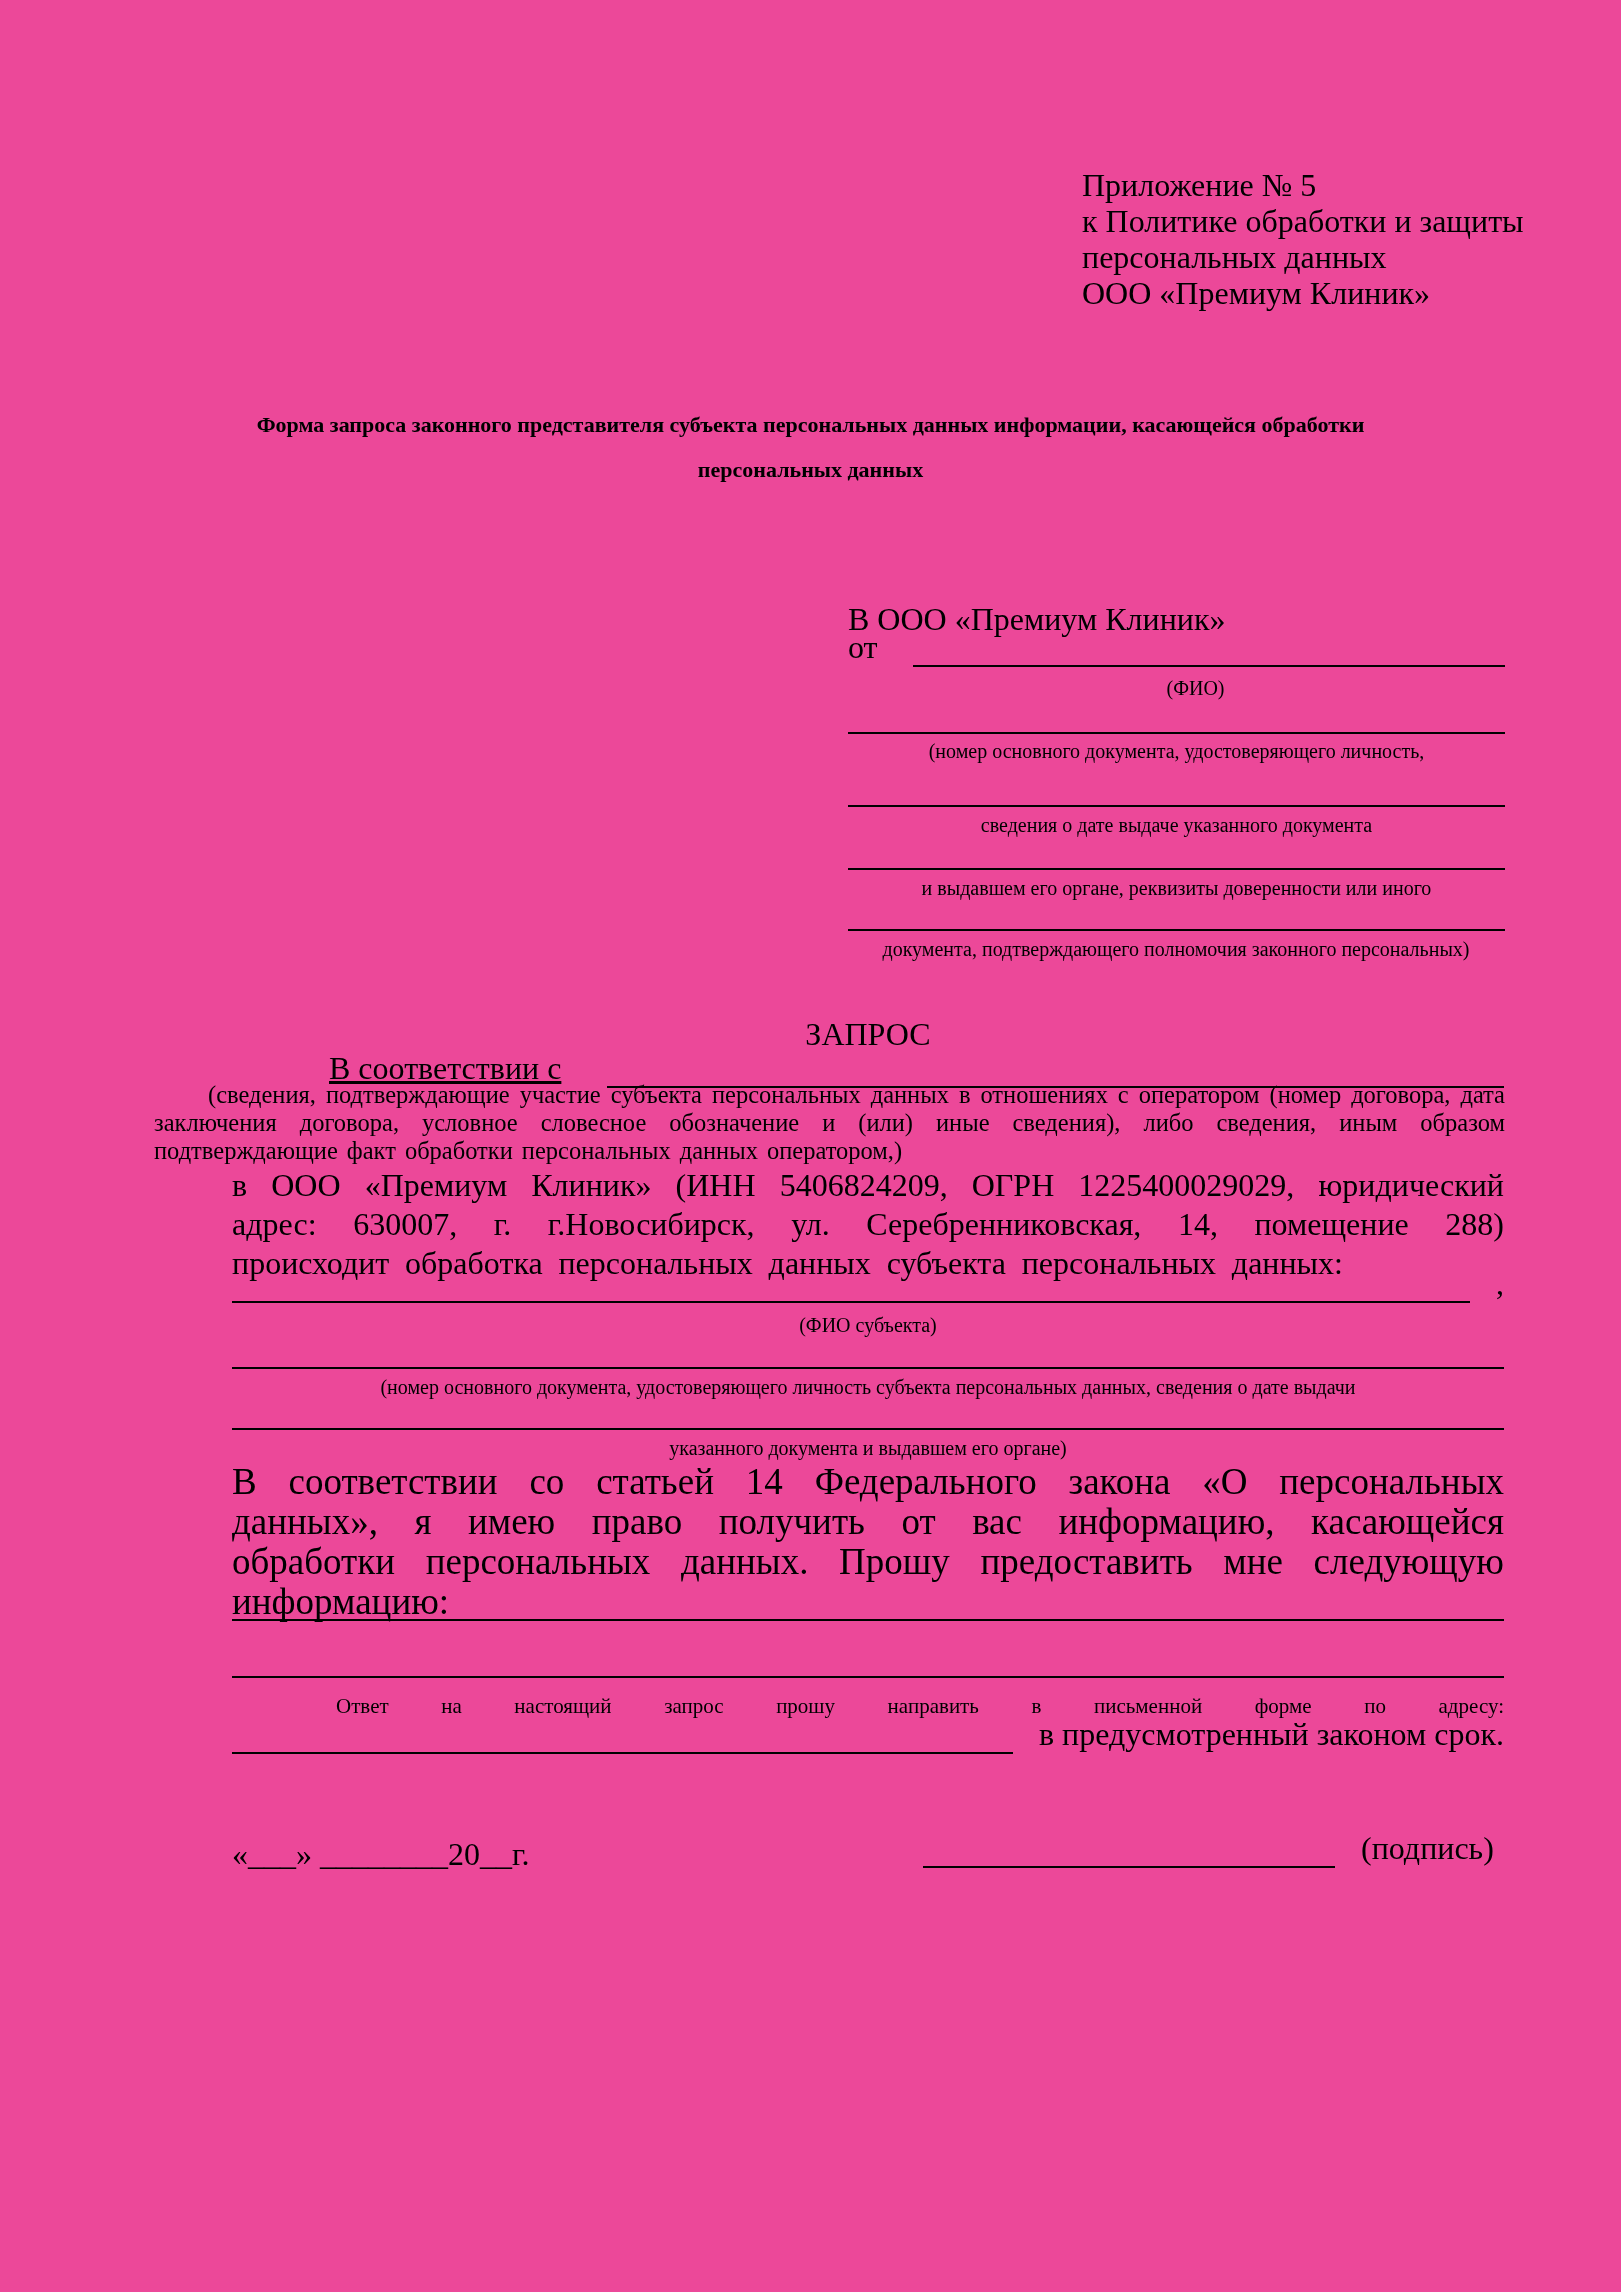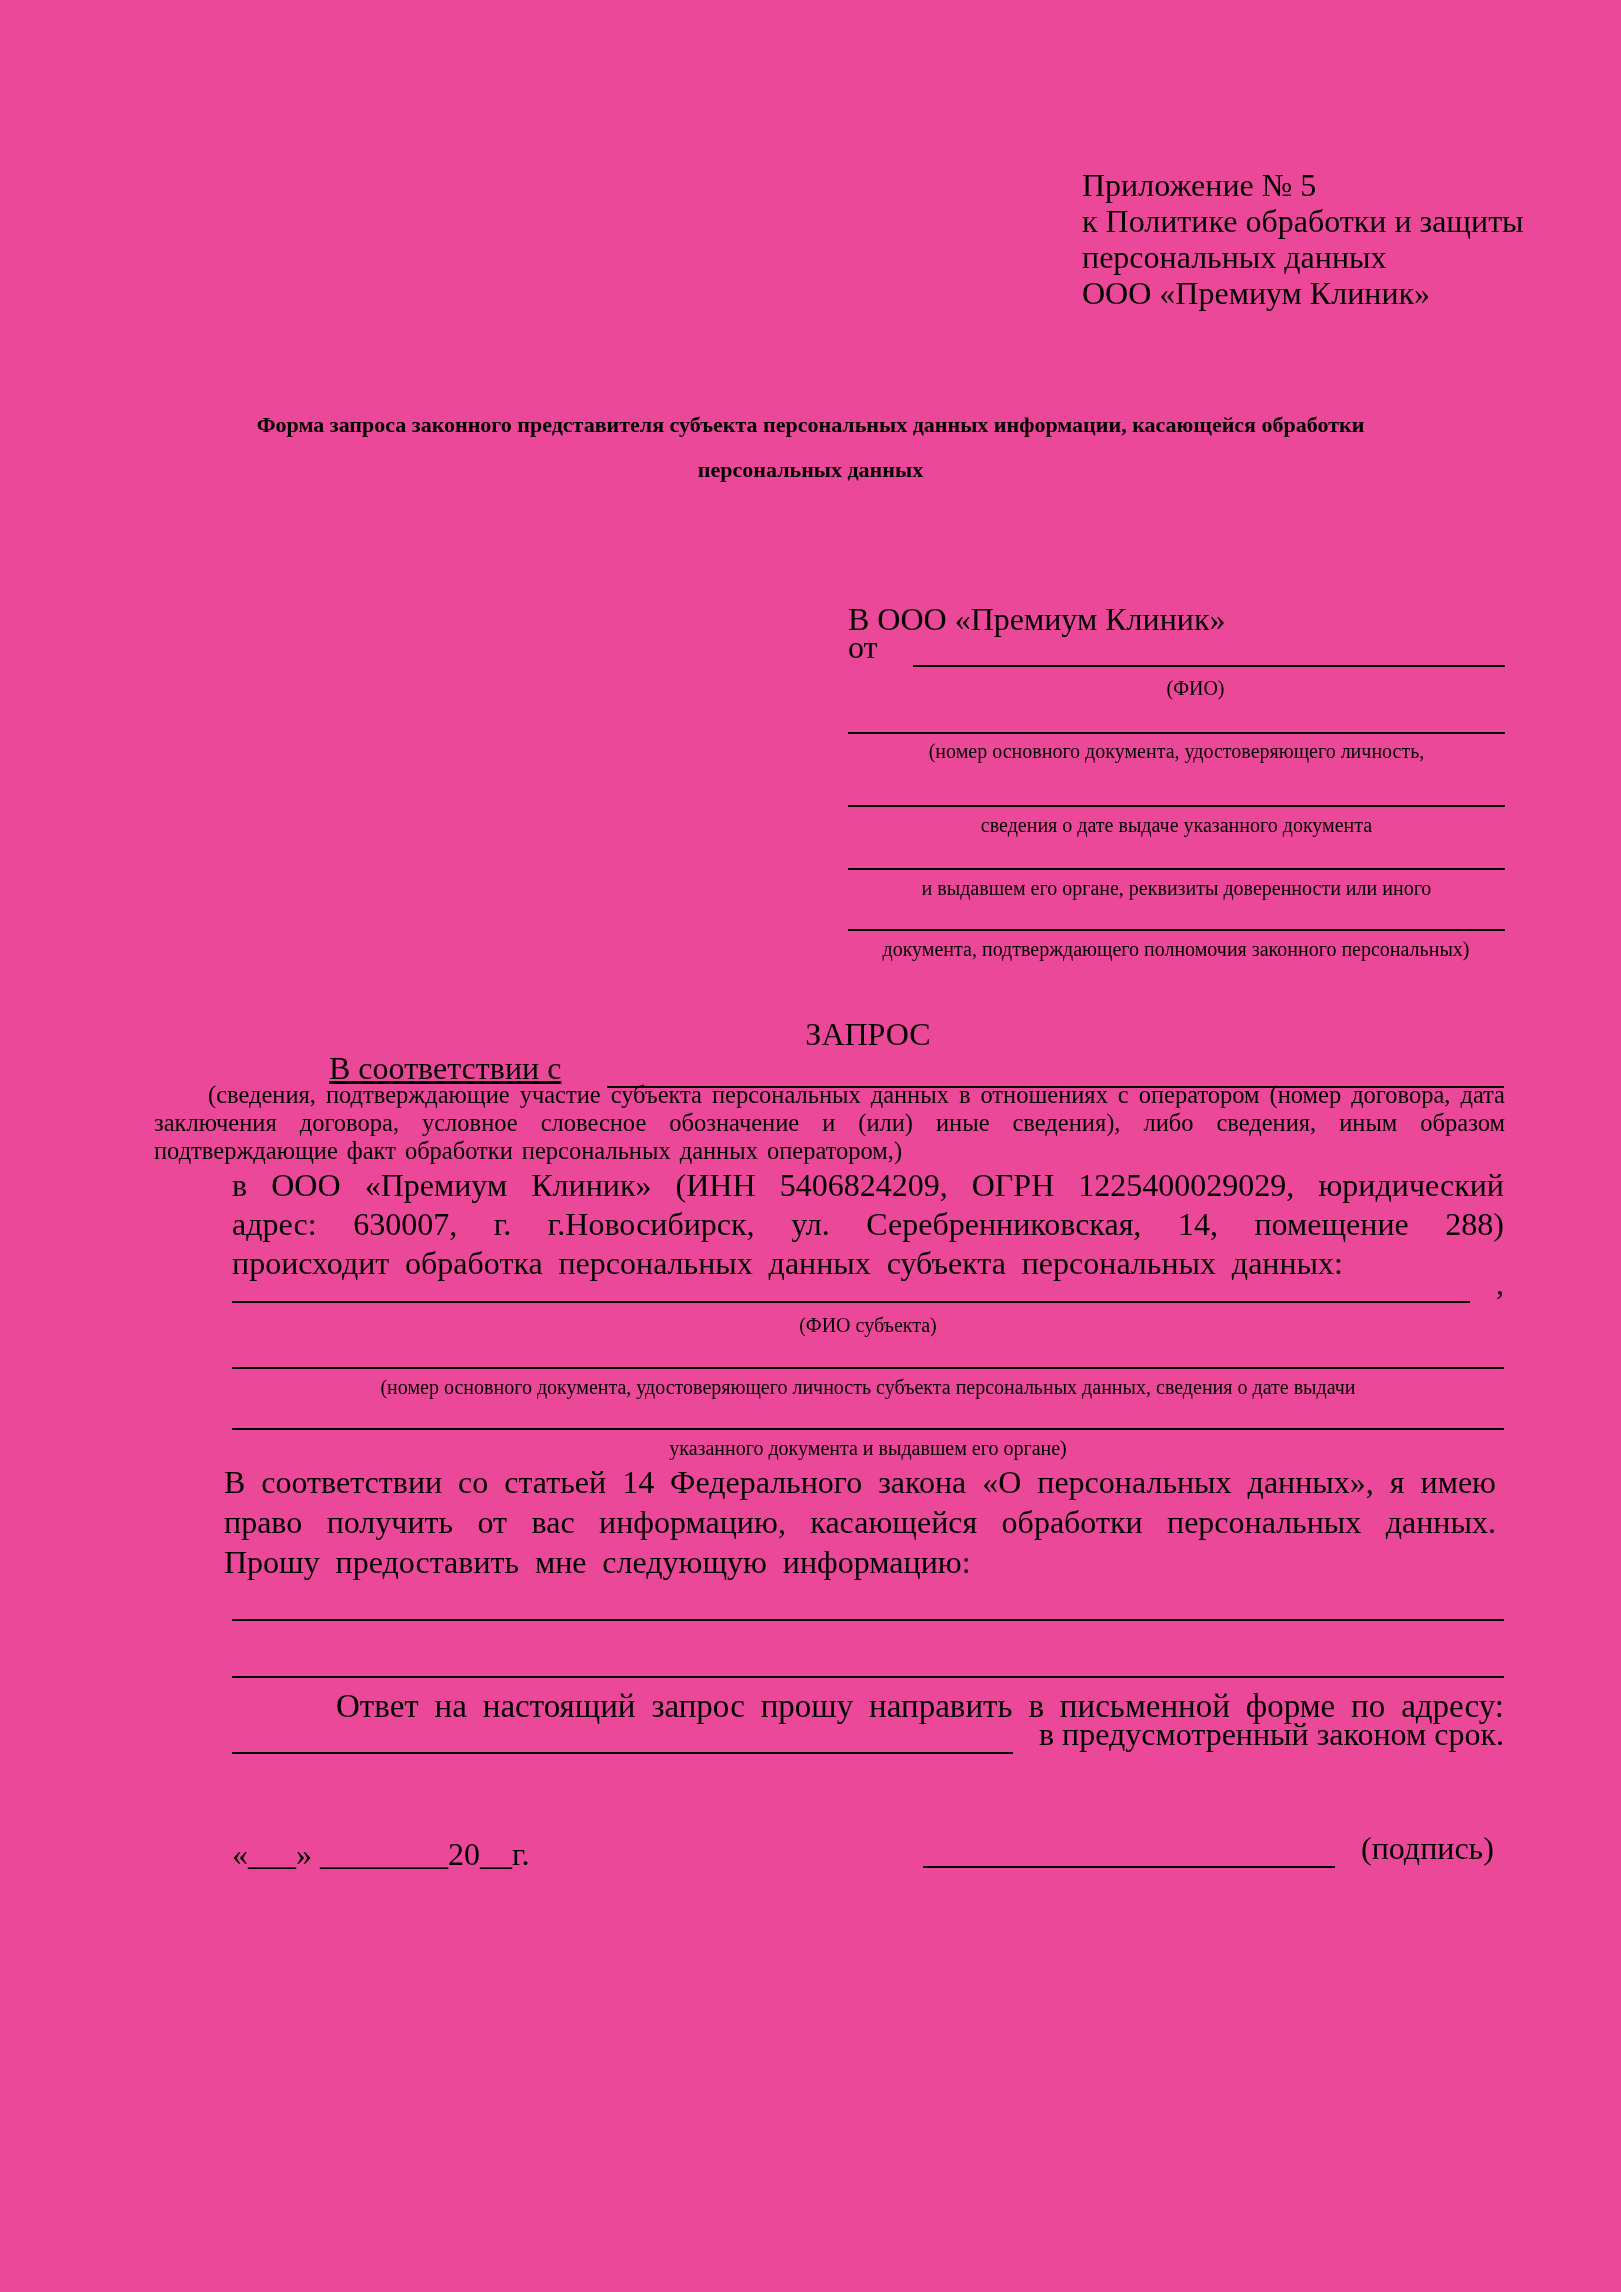--- a/index.html
+++ b/index.html
@@ -74,26 +74,26 @@
     <span>,</span>
   </div>
   <div class="abs t25 center" style="left:232px;top:1311px;width:1272px;">(ФИО субъекта)</div>
 
   <div class="abs blank-line" style="left:232px;top:1336px;width:1272px;height:31px;"></div>
   <div class="abs t25 center" style="left:232px;top:1373px;width:1272px;">(номер основного документа, удостоверяющего личность субъекта персональных данных, сведения о дате выдачи</div>
 
   <div class="abs blank-line" style="left:232px;top:1397px;width:1272px;height:31px;"></div>
   <div class="abs t25 center" style="left:232px;top:1434px;width:1272px;">указанного документа и выдавшем его органе)</div>
 
-  <div class="abs justify" style="left:224px;top:1462px;width:1272px;font-size:32px;line-height:40px;font-family:Liberation Serif, serif;">В соответствии со статьей 14 Федерального закона «О персональных данных», я имею право получить от вас информацию, касающейся обработки персональных данных. Прошу предоставить мне следующую информацию:</div>
+  <div class="abs justify" style="left:232px;top:1462px;width:1272px;font-size:37px;line-height:40px;font-family:Liberation Serif, serif;">В соответствии со статьей 14 Федерального закона «О персональных данных», я имею право получить от вас информацию, касающейся обработки персональных данных. Прошу предоставить мне следующую информацию:</div>
 
   <div class="abs blank-line" style="left:232px;top:1588px;width:1272px;height:31px;"></div>
   <div class="abs blank-line" style="left:232px;top:1645px;width:1272px;height:31px;"></div>
 
-  <div class="abs" style="left:232px;top:1687px;width:1272px;font-size:33px;line-height:39px;text-align:justify;text-align-last:justify;text-indent:104px;">Ответ на настоящий запрос прошу направить в письменной форме по адресу:</div>
+  <div class="abs" style="left:232px;top:1687px;width:1272px;font-size:21px;line-height:39px;text-align:justify;text-align-last:justify;text-indent:104px;">Ответ на настоящий запрос прошу направить в письменной форме по адресу:</div>
   <div class="abs row t33" style="left:232px;top:1722px;width:1272px;height:32px;">
     <span class="u-grow"></span>
     <span class="nowrap">в предусмотренный законом срок.</span>
   </div>
 
   <div class="abs t33 nowrap" style="left:232px;top:1835px;">«___» ________20__г.</div>
 
   <div class="abs row t33" style="left:923px;top:1835px;height:33px;">
     <span class="u" style="display:inline-block;width:412px;height:100%;"></span>
     <span class="nowrap">(подпись)</span>

